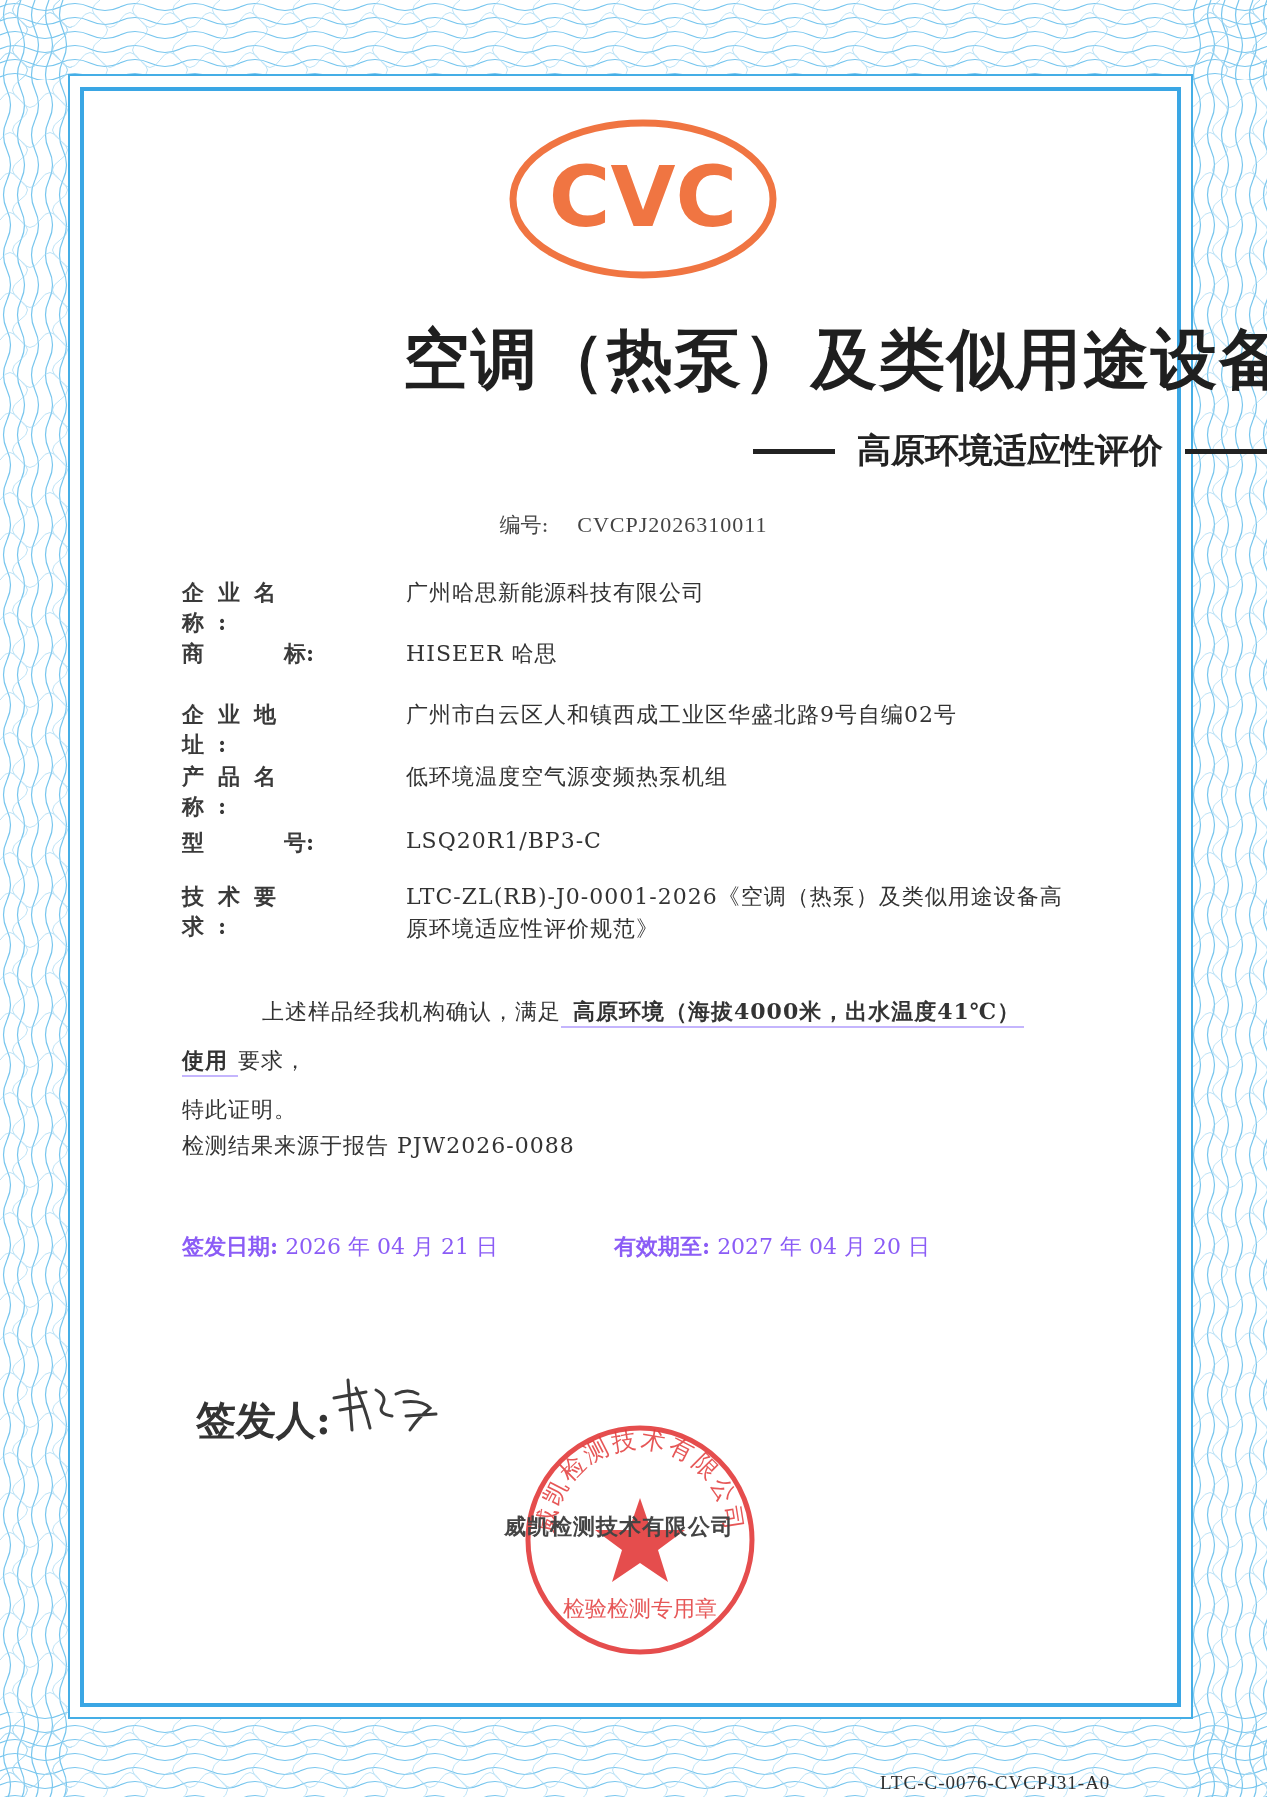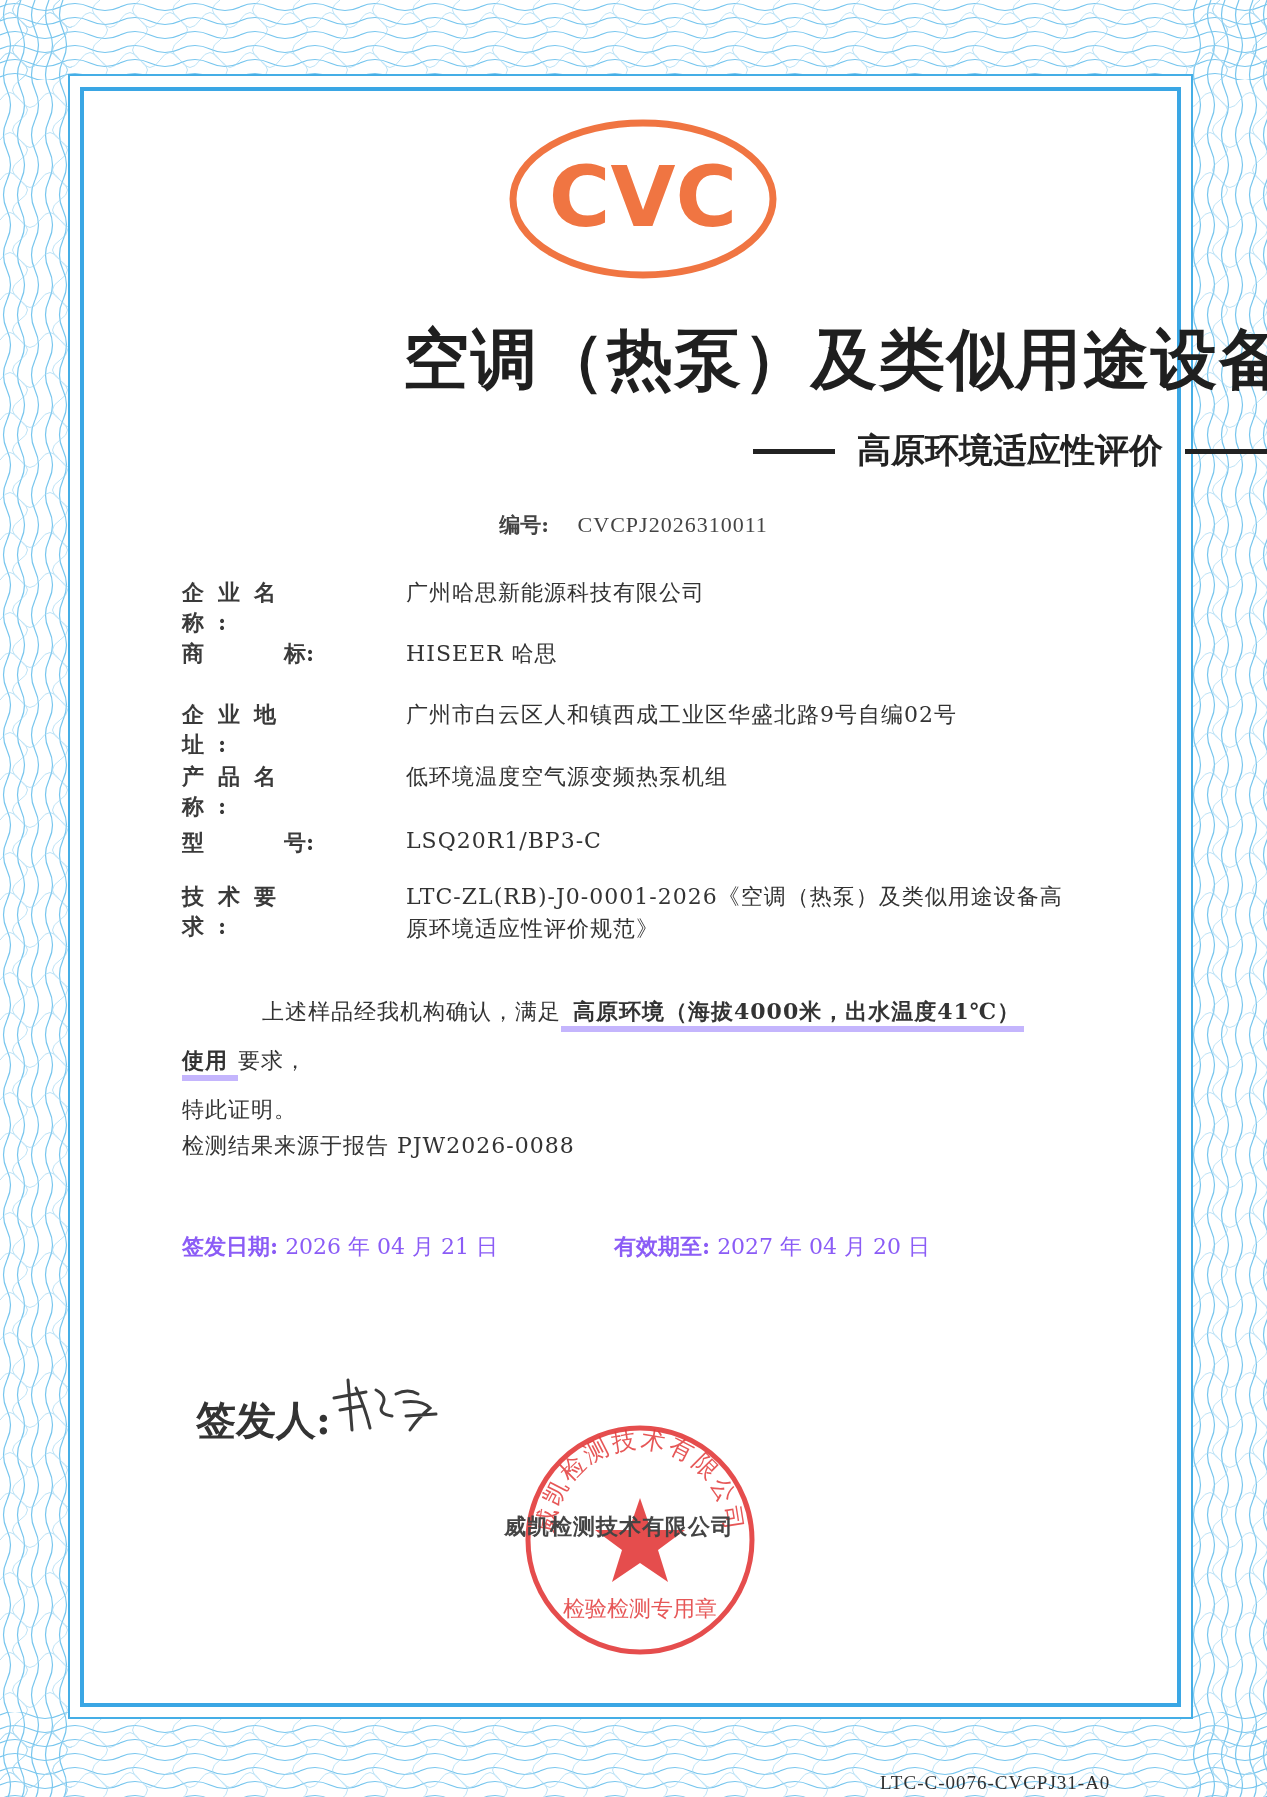--- a/index.html
+++ b/index.html
@@ -37,32 +37,32 @@
   }
   .dash { width: 82px; height: 5px; background: #222; }
   .subtitle {
     font-family: "DejaVu Sans", "Liberation Sans", sans-serif;
     font-weight: bold; font-size: 34px; color: #222;
   }
   .certno {
     position: absolute; left: 0; top: 511px; width: 1267px; text-align: center;
     font-size: 21px; color: #444;
   }
-  .certno .lbl { font-weight: bold; margin-right: 22px; }
+  .certno .lbl { font-weight: normal; margin-right: 22px; }
   .certno .val { font-family: "Liberation Serif", serif; font-size: 22px; letter-spacing: 1px; }
 
   .field { position: absolute; left: 182px; font-size: 22px; color: #333; }
   .field .k { position: absolute; left: 0; width: 165px; letter-spacing: 14px; font-weight: bold; color: #3a3a3a; }
   .field .v { position: absolute; left: 224px; white-space: nowrap; letter-spacing: 1px; }
   .field .v2 { position: absolute; left: 224px; top: 32px; white-space: nowrap; letter-spacing: 1px; }
   .k.sp { letter-spacing: 0; }
   .k.sp span:first-child { margin-right: 80px; }
 
   .para { position: absolute; font-size: 22px; color: #333; white-space: nowrap; letter-spacing: 1px; }
-  .ul { border-bottom: 6px solid #c4b5fd; padding: 0 4px 2px 12px; font-weight: bold; }
+  .ul { border-bottom: 2px solid #c4b5fd; padding: 0 4px 2px 12px; font-weight: bold; }
   .dates { position: absolute; top: 1232px; font-size: 22px; color: #8b5cf6; white-space: nowrap; }
   .dates .lbl { font-weight: bold; }
   .signer { position: absolute; left: 196px; top: 1393px; font-size: 40px; font-weight: bold; color: #333; }
   .signature { position: absolute; left: 326px; top: 1370px; }
   .seal { position: absolute; left: 520px; top: 1420px; width: 240px; height: 240px; }
   .seal-overlay-text {
     position: absolute; left: 504px; top: 1512px; font-size: 22px; font-weight: bold; color: #444;
     font-family: "DejaVu Sans", "Liberation Sans", sans-serif; letter-spacing: 1px;
   }
   .footer-code {

